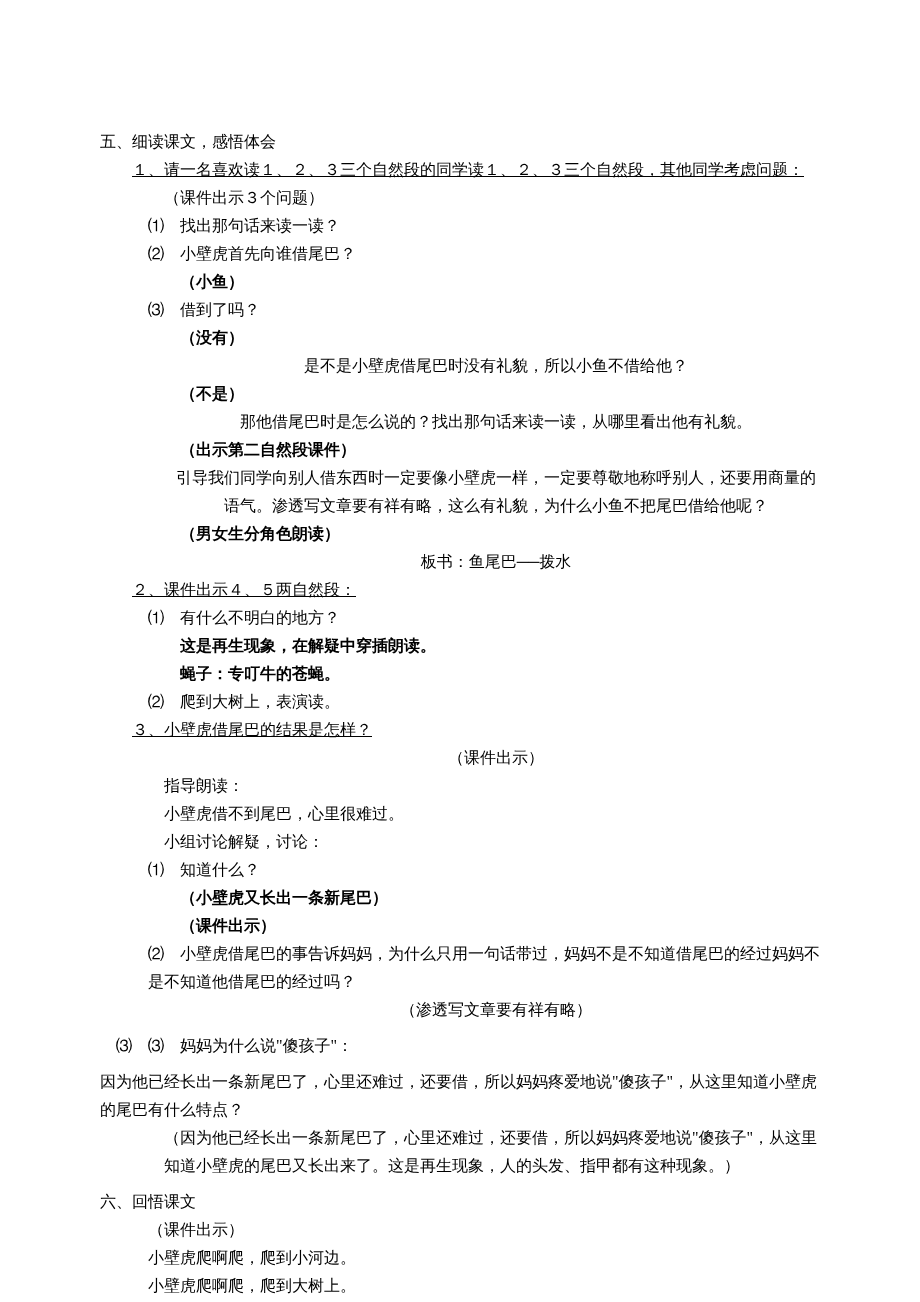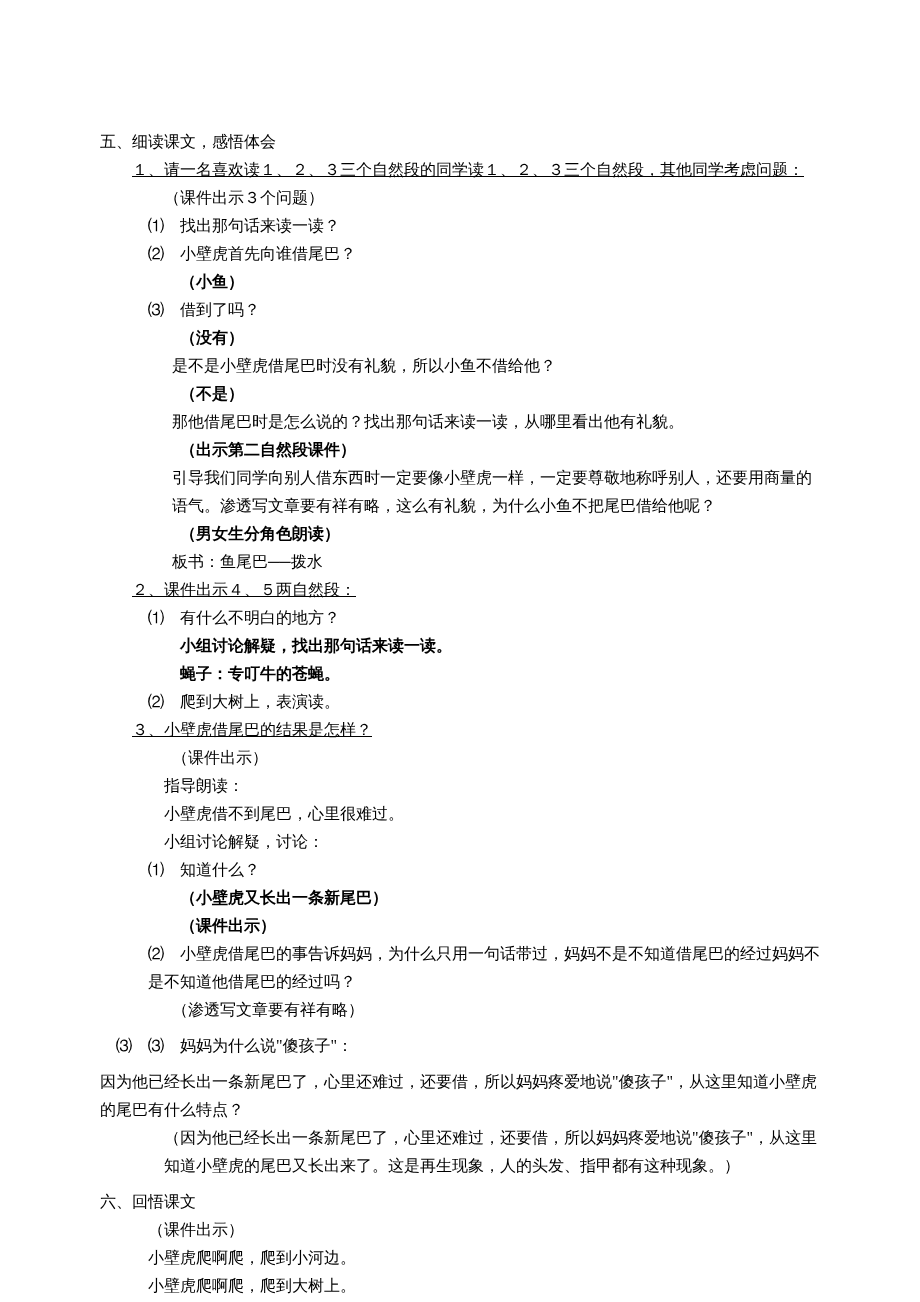--- a/index.html
+++ b/index.html
@@ -11,21 +11,21 @@
     width: 920px;
     margin: 0;
     padding: 120px 100px 60px 100px;
     box-sizing: border-box;
   }
   .line { white-space: pre-wrap; }
   .indent1 { padding-left: 0em; margin-top: 8px; }
   .indent2 { padding-left: 2em; text-decoration: underline; }
   .indent3 { padding-left: 3em; }
   .indent4 { padding-left: 4em; }
-  .indent4-5 { padding-left: 4.5em; }
+  .indent4-5 { padding-left: 4.5em; text-align: center; }
   .indent5 { padding-left: 5em; font-weight: bold; }
 </style>
 </head>
 <body>
 
 <div class="line indent1">五、细读课文，感悟体会</div>
 <div class="line indent2">１、请一名喜欢读１、２、３三个自然段的同学读１、２、３三个自然段，其他同学考虑问题：</div>
 <div class="line indent4">（课件出示３个问题）</div>
 <div class="line indent3">⑴　找出那句话来读一读？</div>
 <div class="line indent3">⑵　小壁虎首先向谁借尾巴？</div>
@@ -34,21 +34,21 @@
 <div class="line indent5">（没有）</div>
 <div class="line indent4-5">是不是小壁虎借尾巴时没有礼貌，所以小鱼不借给他？</div>
 <div class="line indent5">（不是）</div>
 <div class="line indent4-5">那他借尾巴时是怎么说的？找出那句话来读一读，从哪里看出他有礼貌。</div>
 <div class="line indent5">（出示第二自然段课件）</div>
 <div class="line indent4-5">引导我们同学向别人借东西时一定要像小壁虎一样，一定要尊敬地称呼别人，还要用商量的语气。渗透写文章要有祥有略，这么有礼貌，为什么小鱼不把尾巴借给他呢？</div>
 <div class="line indent5">（男女生分角色朗读）</div>
 <div class="line indent4-5">板书：鱼尾巴──拨水</div>
 <div class="line indent2">２、课件出示４、５两自然段：</div>
 <div class="line indent3">⑴　有什么不明白的地方？</div>
-<div class="line indent5">小组讨论解疑，找出那句话来读一读。</div>
+<div class="line indent5">这是再生现象，在解疑中穿插朗读。</div>
 <div class="line indent5">蝇子：专叮牛的苍蝇。</div>
 <div class="line indent3">⑵　爬到大树上，表演读。</div>
 <div class="line indent2">３、小壁虎借尾巴的结果是怎样？</div>
 <div class="line indent4-5">（课件出示）</div>
 <div class="line indent4">指导朗读：</div>
 <div class="line indent4">小壁虎借不到尾巴，心里很难过。</div>
 <div class="line indent4">小组讨论解疑，讨论：</div>
 <div class="line indent3">⑴　知道什么？</div>
 <div class="line indent5">（小壁虎又长出一条新尾巴）</div>
 <div class="line indent5">（课件出示）</div>

